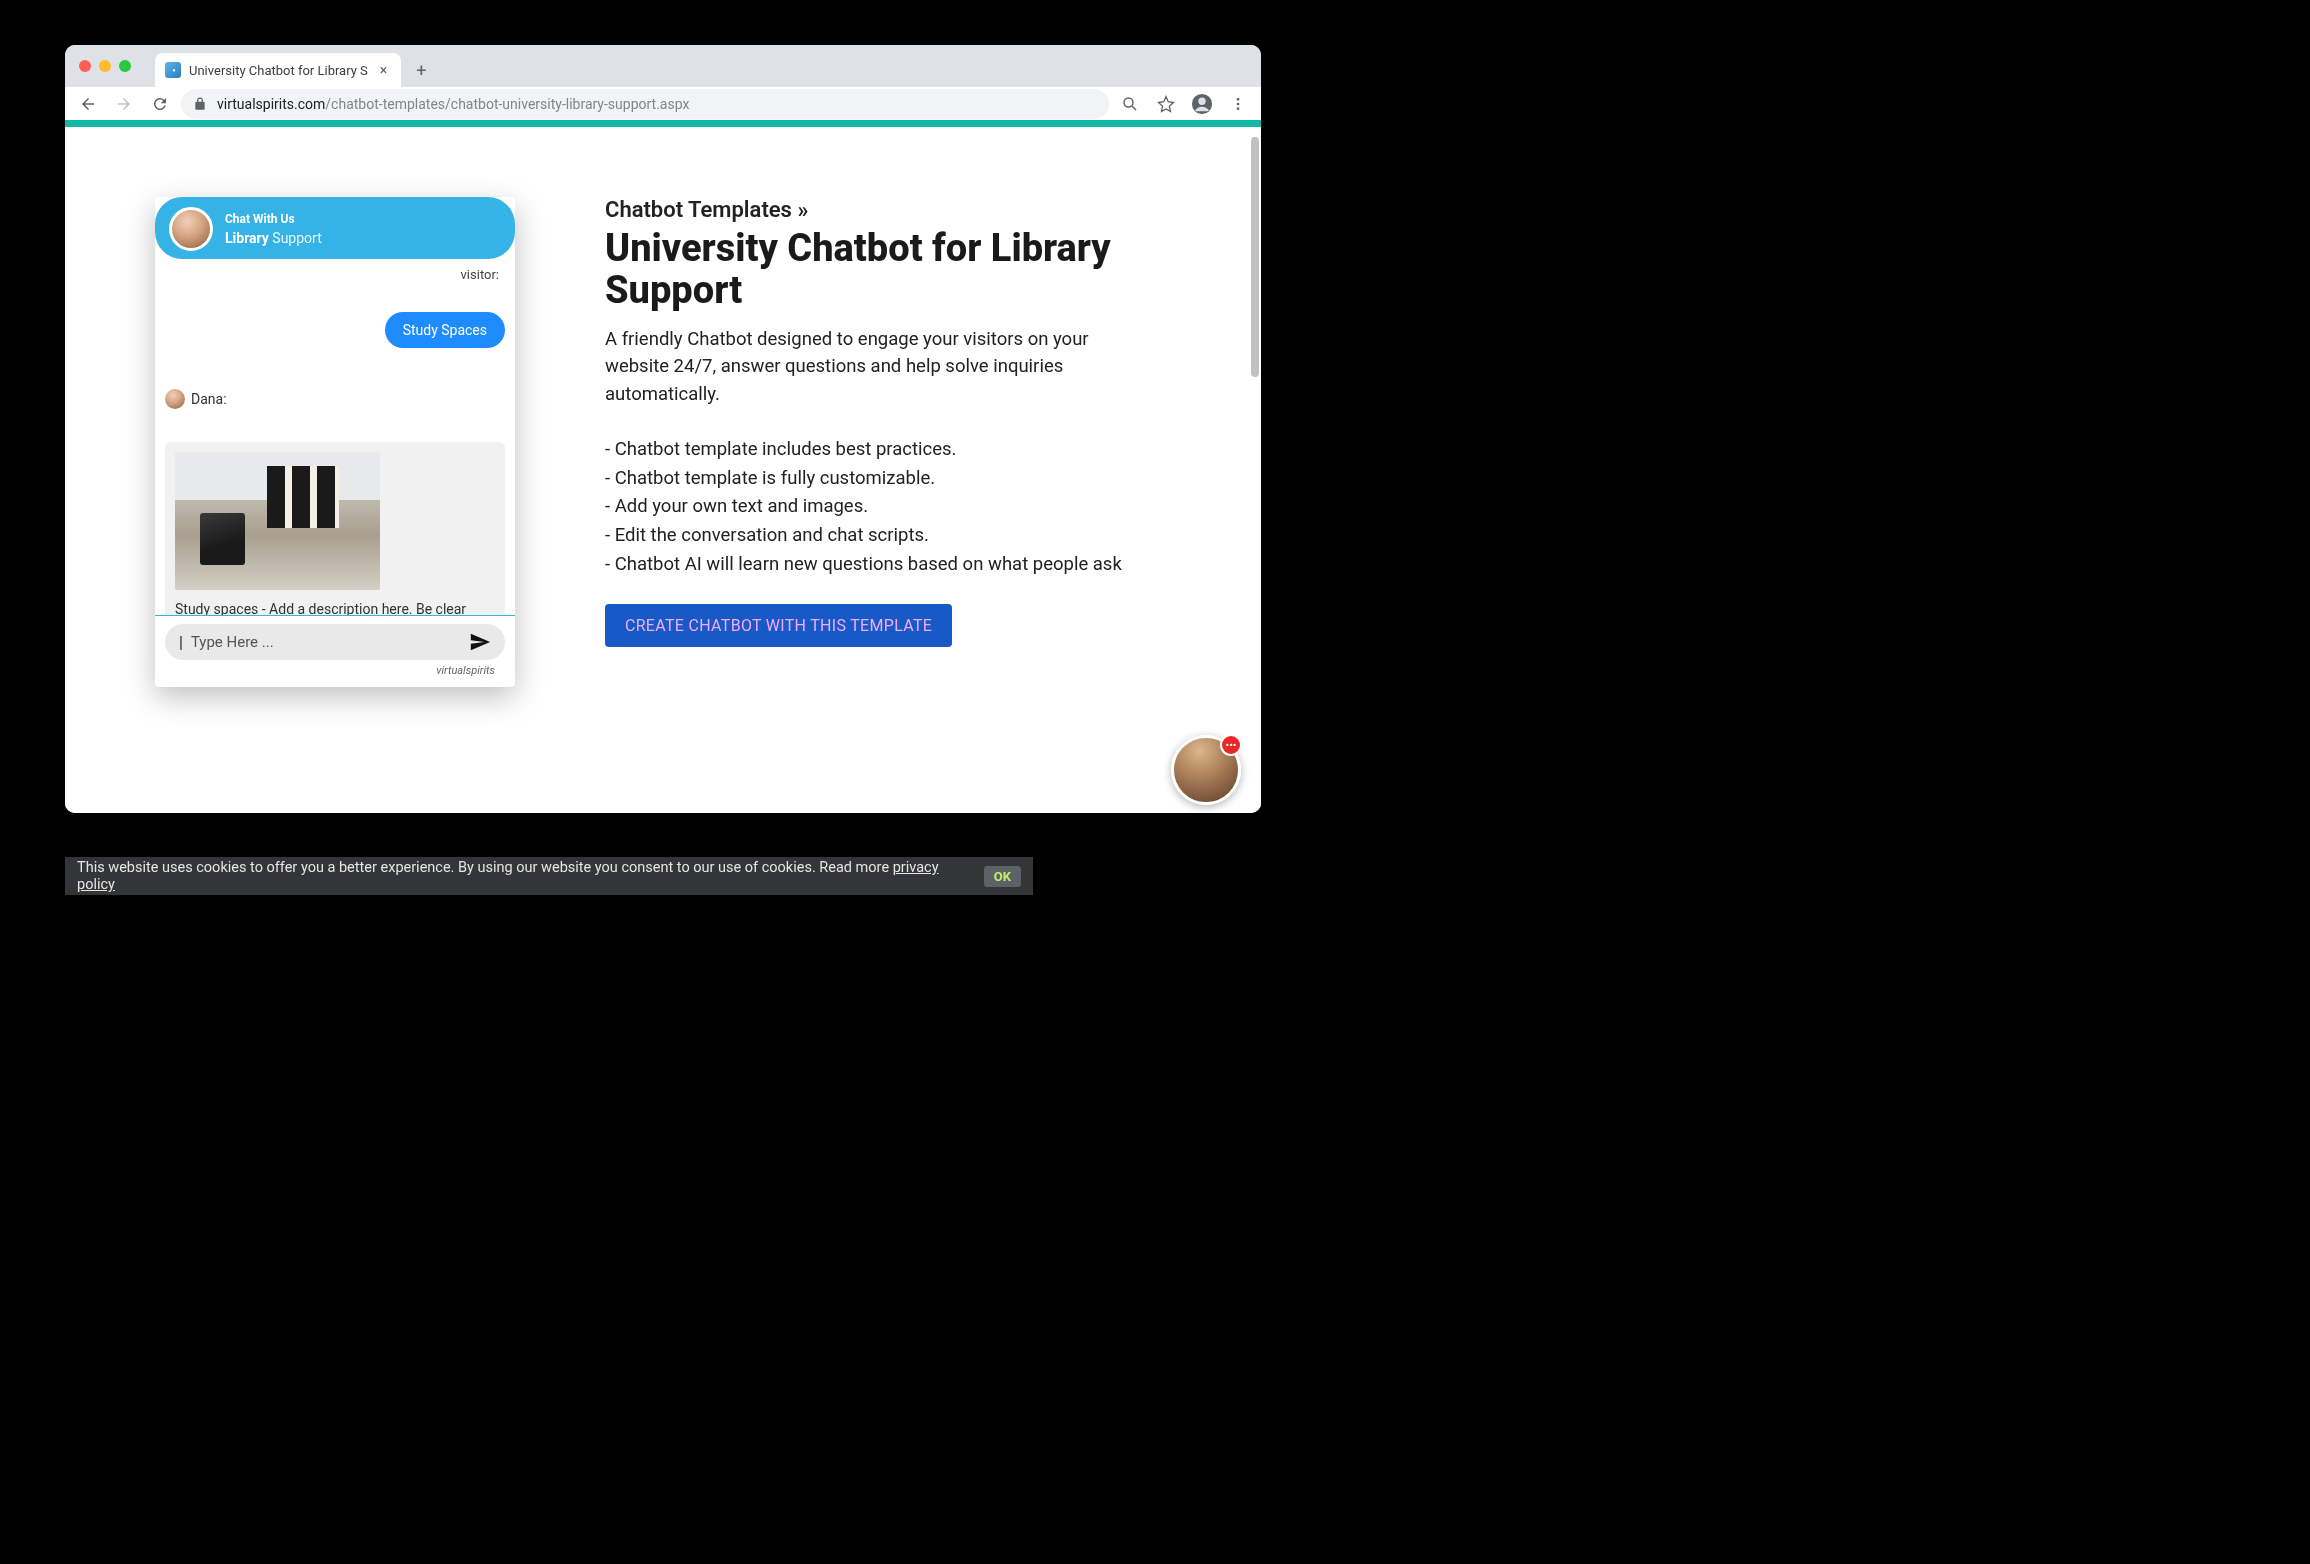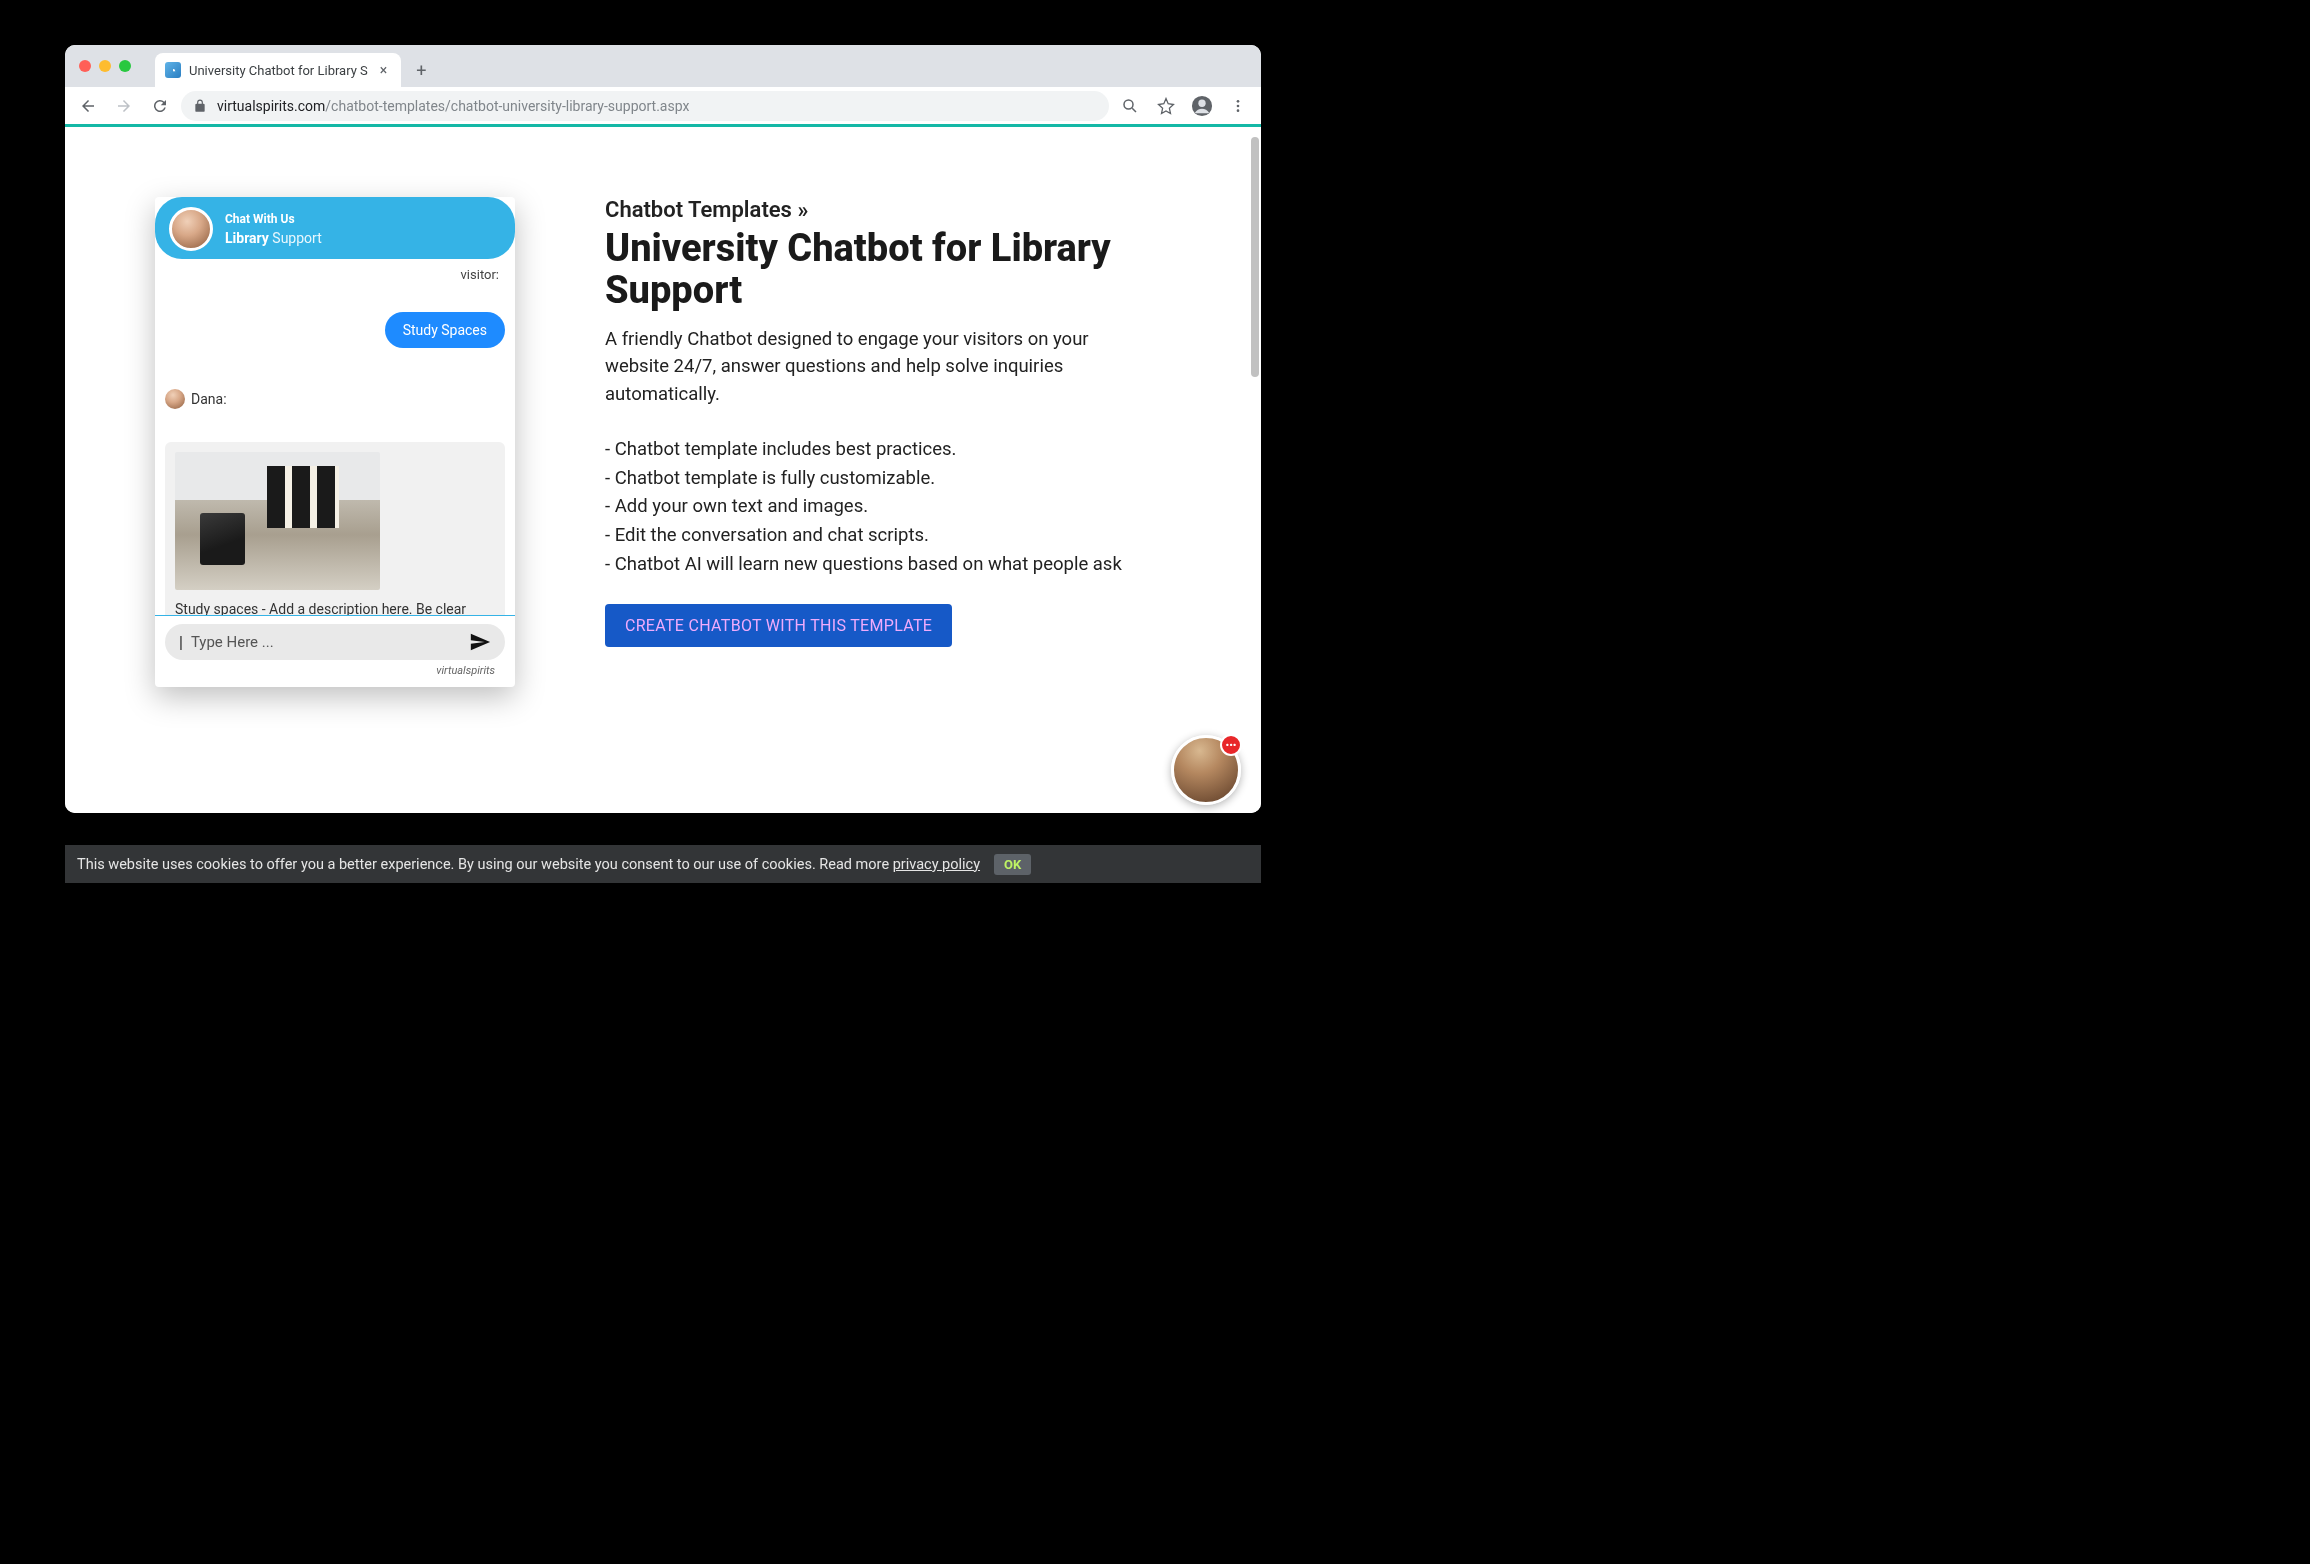--- a/index.html
+++ b/index.html
@@ -73,21 +73,21 @@
     margin-left: 6px; margin-bottom: 3px;
     cursor: pointer;
   }
   .address-bar-row {
     background: #fff;
     height: 40px;
     display: flex;
     align-items: center;
     padding: 0 8px;
     gap: 6px;
-    border-bottom: 3px solid #14b8a6;
+    border-bottom: 7px solid #14b8a6;
   }
   .nav-btn {
     width: 30px;
     height: 30px;
     display: flex;
     align-items: center;
     justify-content: center;
     border-radius: 50%;
     color: #5f6368;
     cursor: pointer;
@@ -237,23 +237,23 @@
     position: absolute;
     right: 2px;
     top: 10px;
     width: 8px;
     height: 240px;
     background: #c1c1c1;
     border-radius: 6px;
   }
   .cookie-bar {
     position: absolute;
-    bottom: 12px;
+    bottom: 0;
     left: 65px;
-    width: 1196px;
+    width: 968px;
     height: 38px;
     background: #333537;
     color: #e5e5e5;
     display: flex;
     align-items: center;
     padding: 0 12px;
     font-size: 14.5px;
     gap: 6px;
   }
   .cookie-bar a { color: #e5e5e5; text-decoration: underline; }

